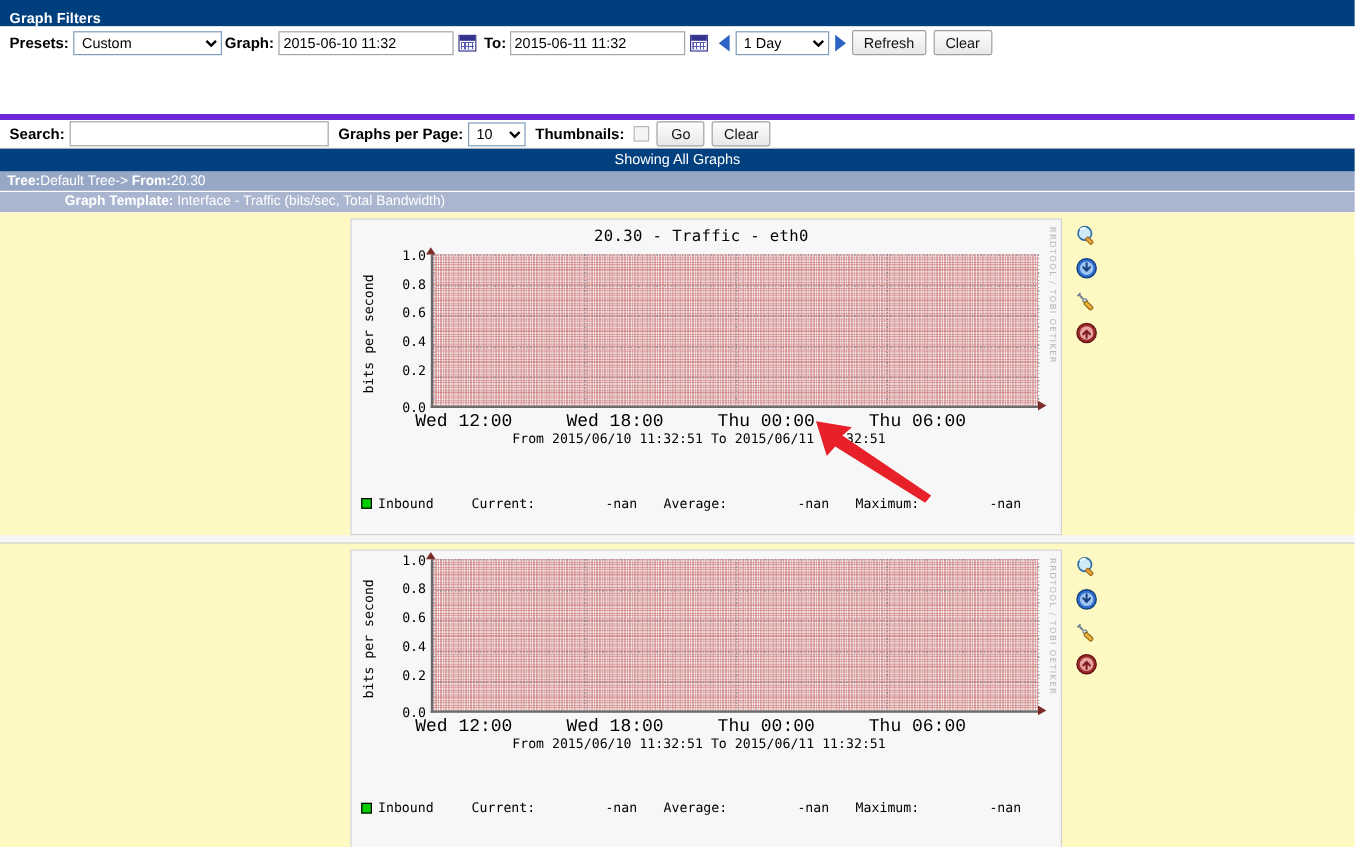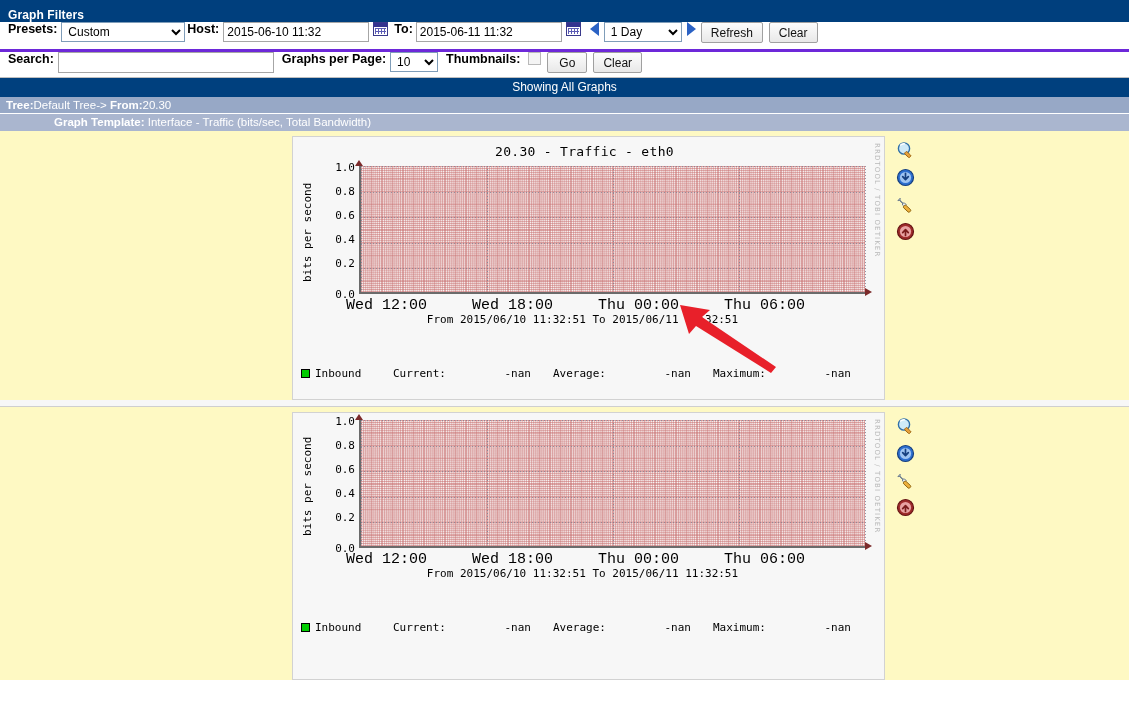--- a/index.html
+++ b/index.html
@@ -24,26 +24,27 @@
     color: #ffffff;
     font-weight: bold;
     font-size: 12px;
     padding: 8px 8px 4px 8px;
     height: 22px;
     line-height: 14px;
     letter-spacing: .1px;
   }
   .filter-row {
     display: flex;
+    align-items: center;
     height: 27px;
     padding: 0 6px;
     gap: 0px;
     background: #ffffff;
   }
-  .filter-row.second { border-top: 3px solid #6d28d9; height: 28px;}
+  .filter-row.second { border-top: 5px solid #6d28d9; height: 28px; margin-top: 46px;}
   .lbl {
     font-weight: bold;
     font-size: 12.5px;
     color: #000;
     white-space: nowrap;
     padding: 0 4px 0 2px;
   }
   .lbl.tight { padding-right: 3px; }
 
   select.ui-select {
@@ -361,21 +362,21 @@
 <body>
 
 <div class="filter-panel">
   <div class="panel-title">Graph Filters</div>
 
   <div class="filter-row">
     <span class="lbl">Presets:</span>
     <select class="ui-select" id="presets-select">
       <option>Custom</option>
     </select>
-    <span class="lbl">Host:</span>
+    <span class="lbl">Graph:</span>
     <input class="ui-text" id="from-input" type="text" value="2015-06-10 11:32" style="">
     <span class="cal-icon"></span>
     <span class="lbl tight">To:</span>
     <input class="ui-text" id="to-input" type="text" value="2015-06-11 11:32" style="">
     <span class="cal-icon"></span>
     <span class="nav-arrow left"></span>
     <select class="ui-select" id="interval-select">
       <option>1 Day</option>
     </select>
     <span class="nav-arrow right"></span>

